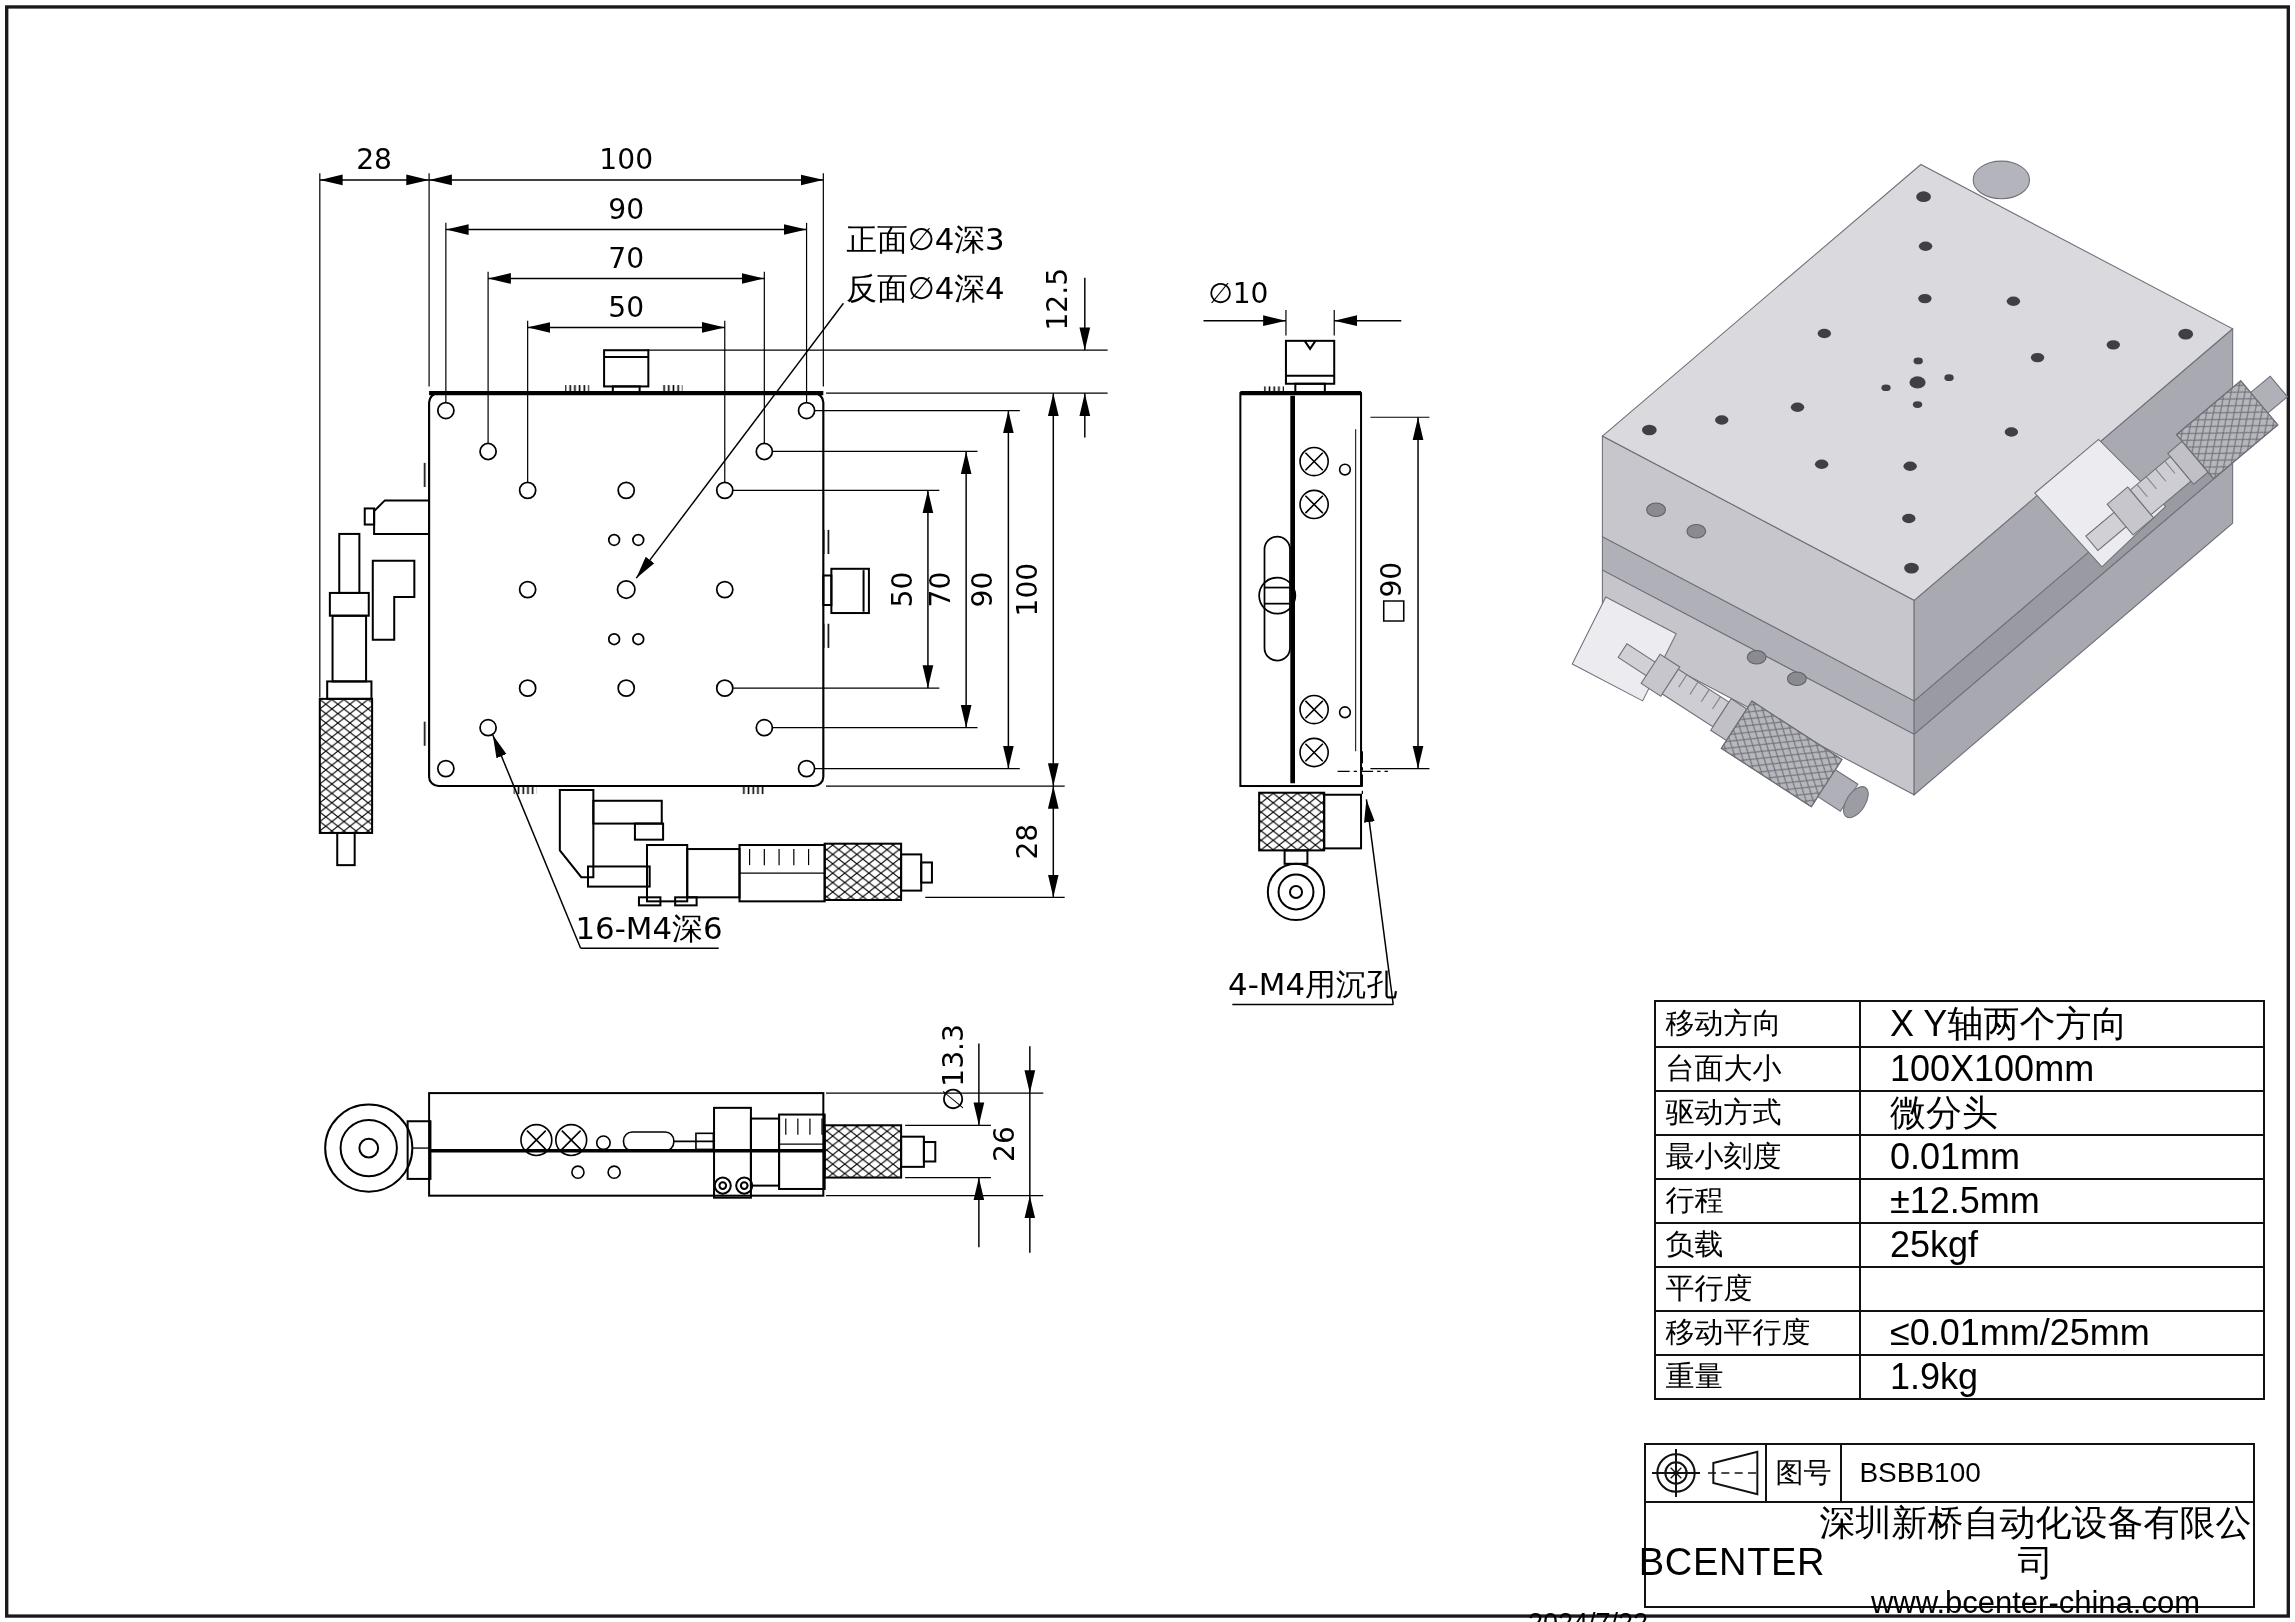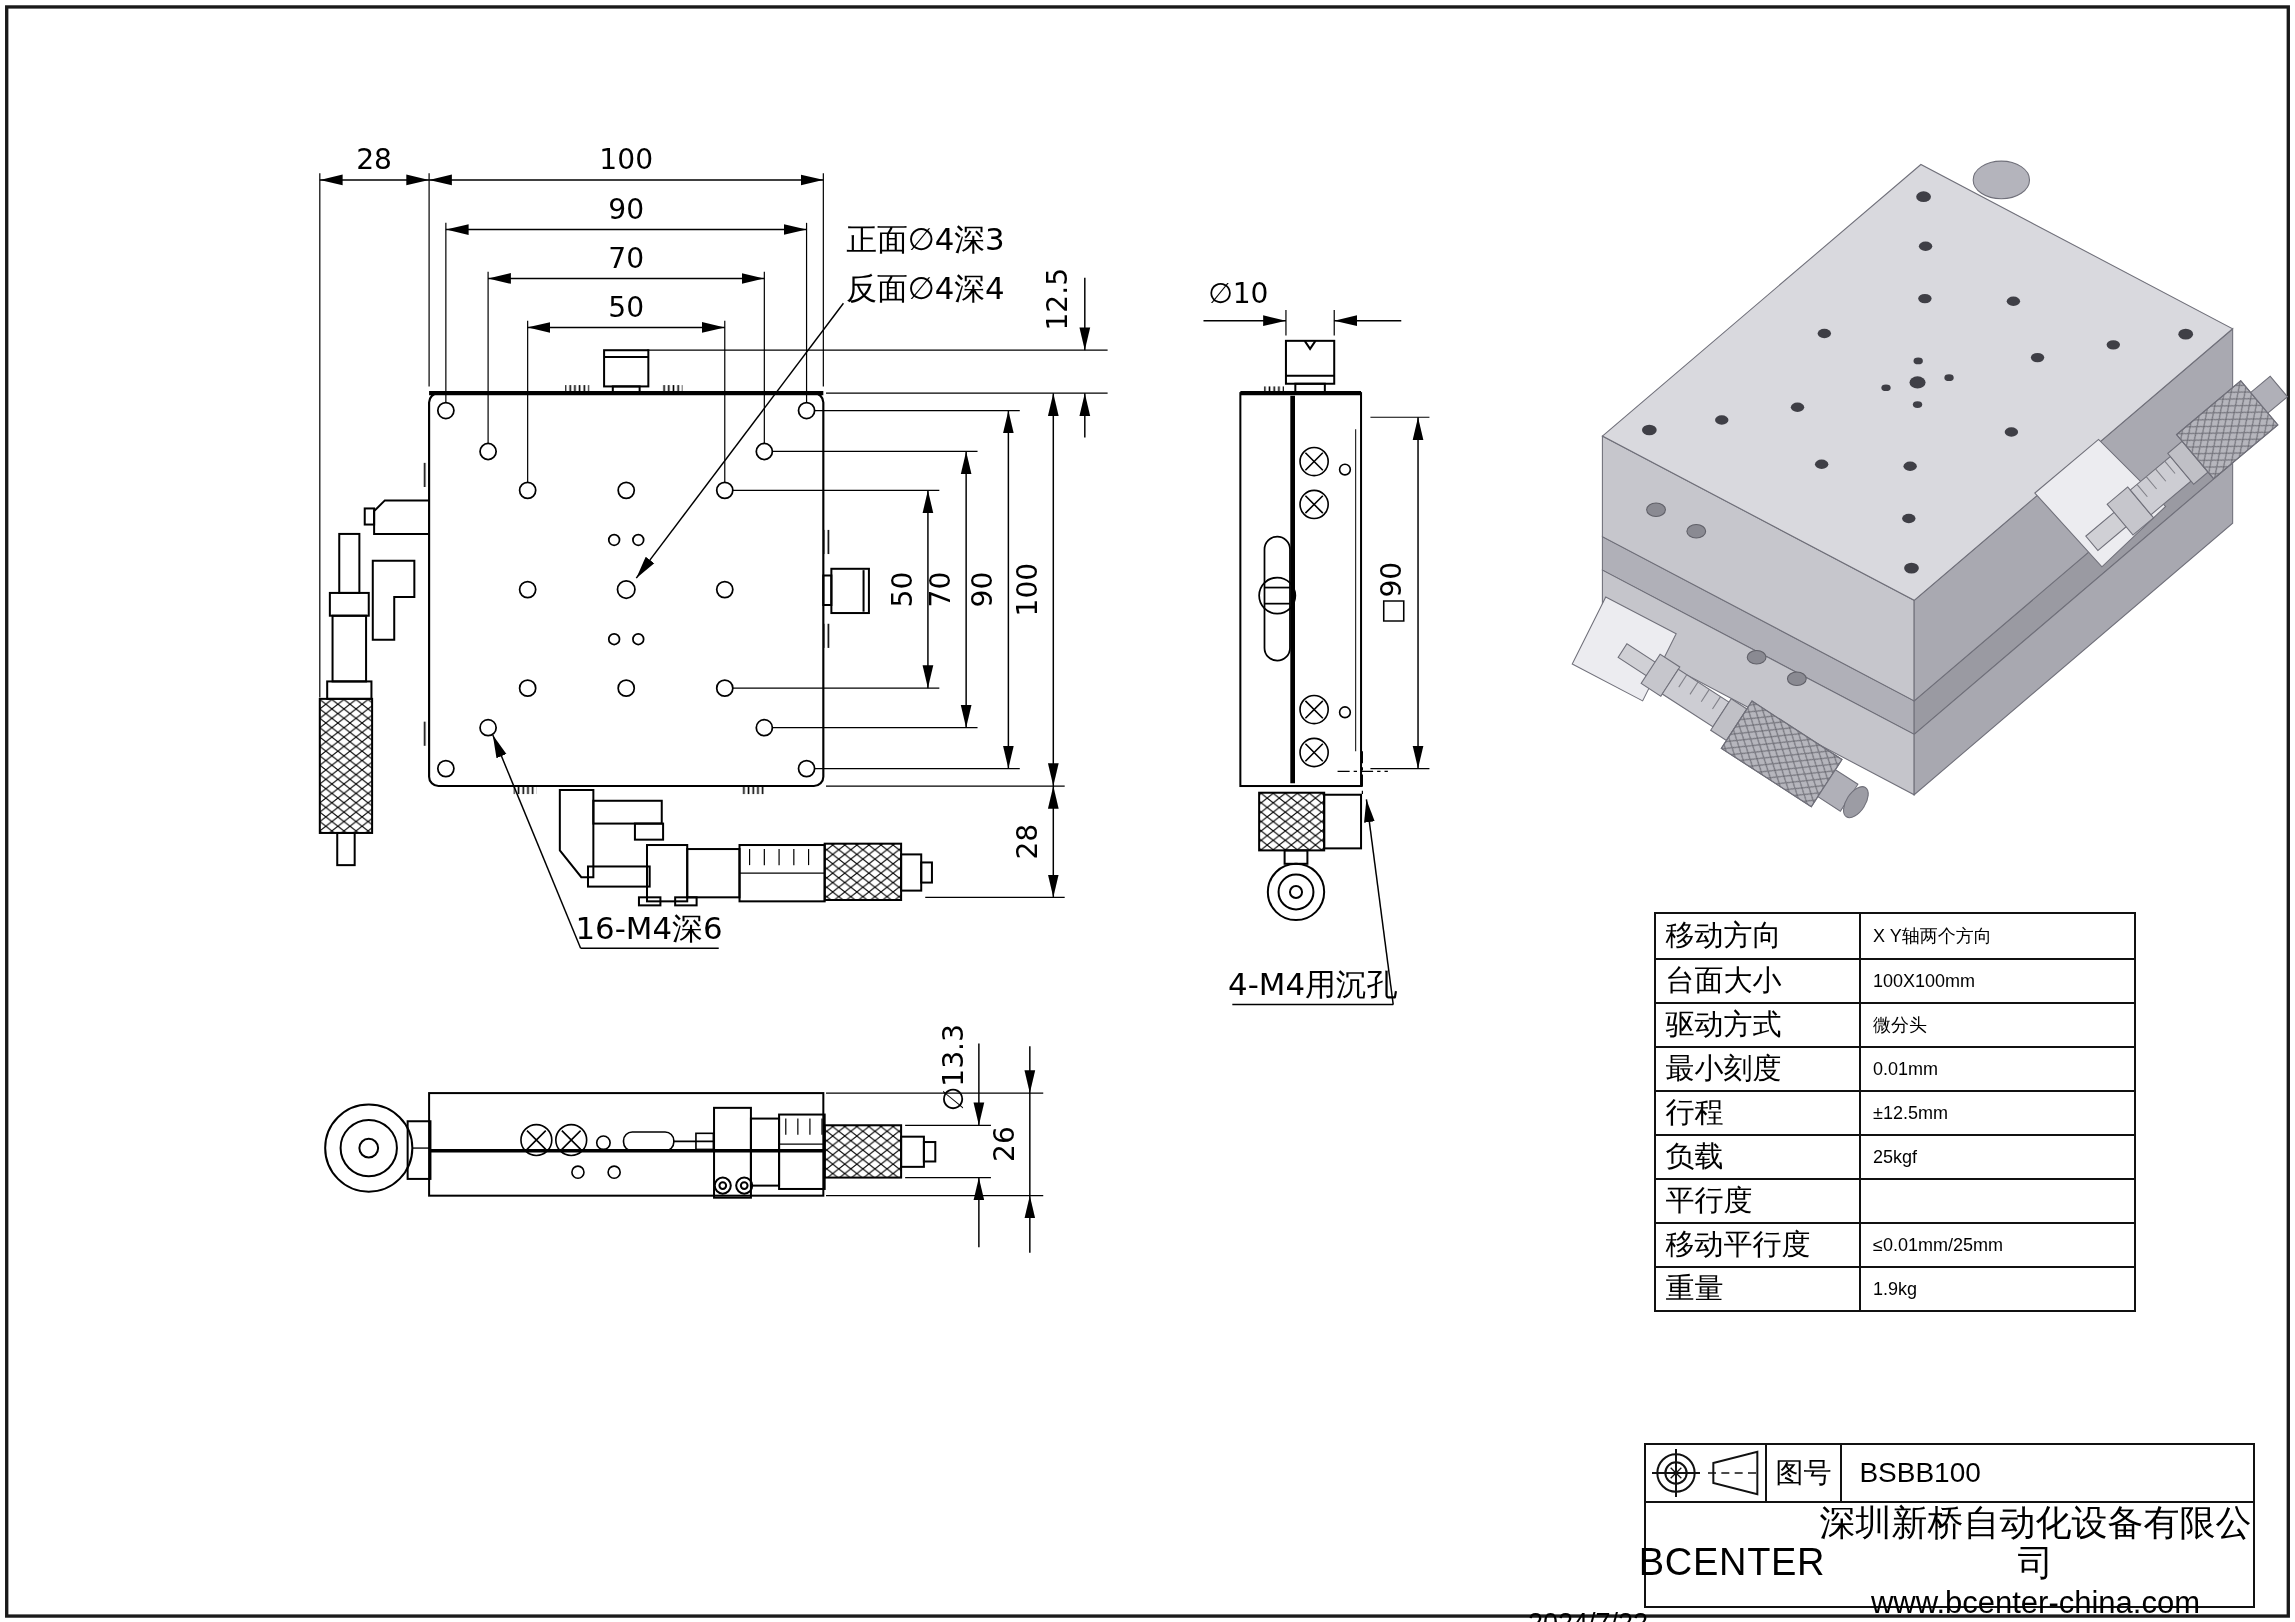--- a/index.html
+++ b/index.html
@@ -2,27 +2,27 @@
 <html style="font-size:10.7px"><head>
 <meta charset="utf-8">
 <style>
   html,body{margin:0;padding:0;background:#fff;}
   body{width:2295px;height:1623px;position:relative;overflow:hidden;
        font-family:"Liberation Sans","DejaVu Sans",sans-serif;color:#000;}
   svg text{font-family:"DejaVu Sans","Liberation Sans",sans-serif;}
   .dim{font-size:42px;fill:#000;}
   .cjk{font-size:46px;fill:#000;}
   
-  .spec-table{position:absolute;left:1654px;top:912px;width:482px;
+  .spec-table{position:absolute;left:1654px;top:1000px;width:611px;
     border:2px solid #111;box-sizing:border-box;background:#fff;}
   .spec-row{display:flex;height:44px;border-top:2px solid #111;box-sizing:border-box;}
   .spec-row:first-child{border-top:none;}
   .spec-label{width:205px;border-right:2px solid #111;box-sizing:border-box;
     font-size:29px;display:flex;align-items:center;padding-left:9.4px;}
-  .spec-value{flex:1;font-size:18px;display:flex;align-items:center;padding-left:12px;}
+  .spec-value{flex:1;font-size:36px;display:flex;align-items:center;padding-left:29px;}
   
   .title-block{position:absolute;left:1644px;top:1443px;width:611px;height:165px;
     border:2px solid #111;box-sizing:border-box;background:#fff;display:flex;flex-direction:column;}
   .tb-row1{display:flex;height:70px;box-sizing:border-box;}
   .tb-symbols{width:121px;border-right:2px solid #111;box-sizing:border-box;
     display:flex;align-items:center;justify-content:center;}
   .tb-fig-label{width:75px;border-right:2px solid #111;box-sizing:border-box;
     font-size:28px;display:flex;align-items:center;justify-content:center;text-align:right;}
   .tb-fig-value{flex:1;font-size:28px;display:flex;align-items:center;padding-left:17.4px;}
   .tb-row2{display:flex;flex:1;border-top:2px solid #111;box-sizing:border-box;}

